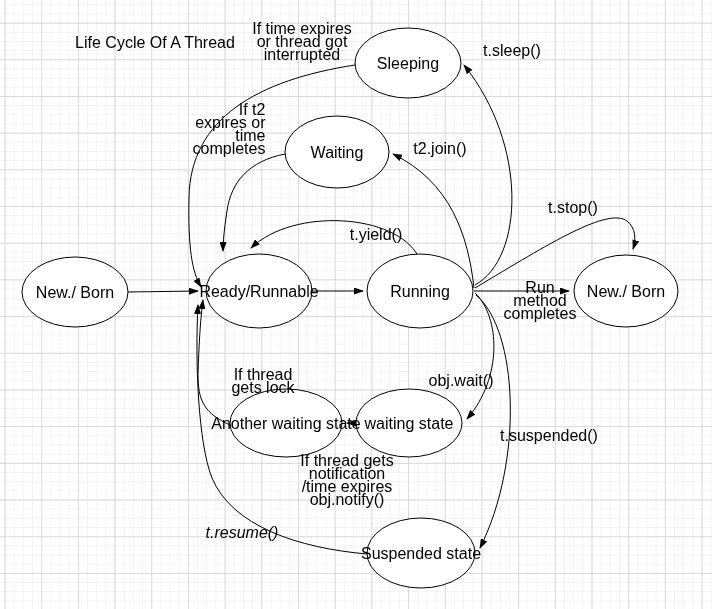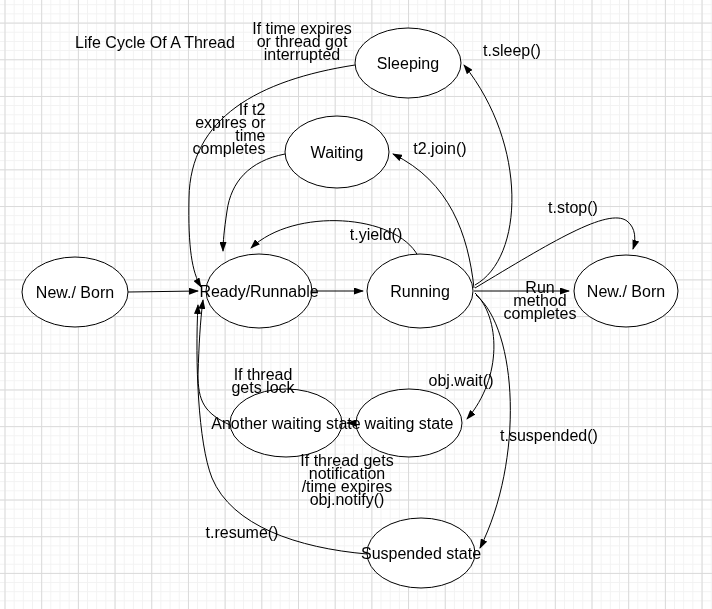--- a/index.html
+++ b/index.html
@@ -93,15 +93,15 @@
 method
 completes</div>
   <div class="lbl" style="left:231px;top:381px;margin-left:32px;">If thread
 gets lock</div>
   <div class="lbl" style="left:461px;top:380px;">obj.wait()</div>
   <div class="lbl" style="left:347px;top:480px;">If thread gets
 notification
 /time expires
 obj.notify()</div>
   <div class="lbl" style="left:549px;top:435px;">t.suspended()</div>
-  <div class="lbl" style="left:242px;top:532px;">t.resume()</div>
+  <div class="lbl" style="left:242px;top:532px;font-style:italic;">t.resume()</div>
 
 </div>
 
 </body></html>

